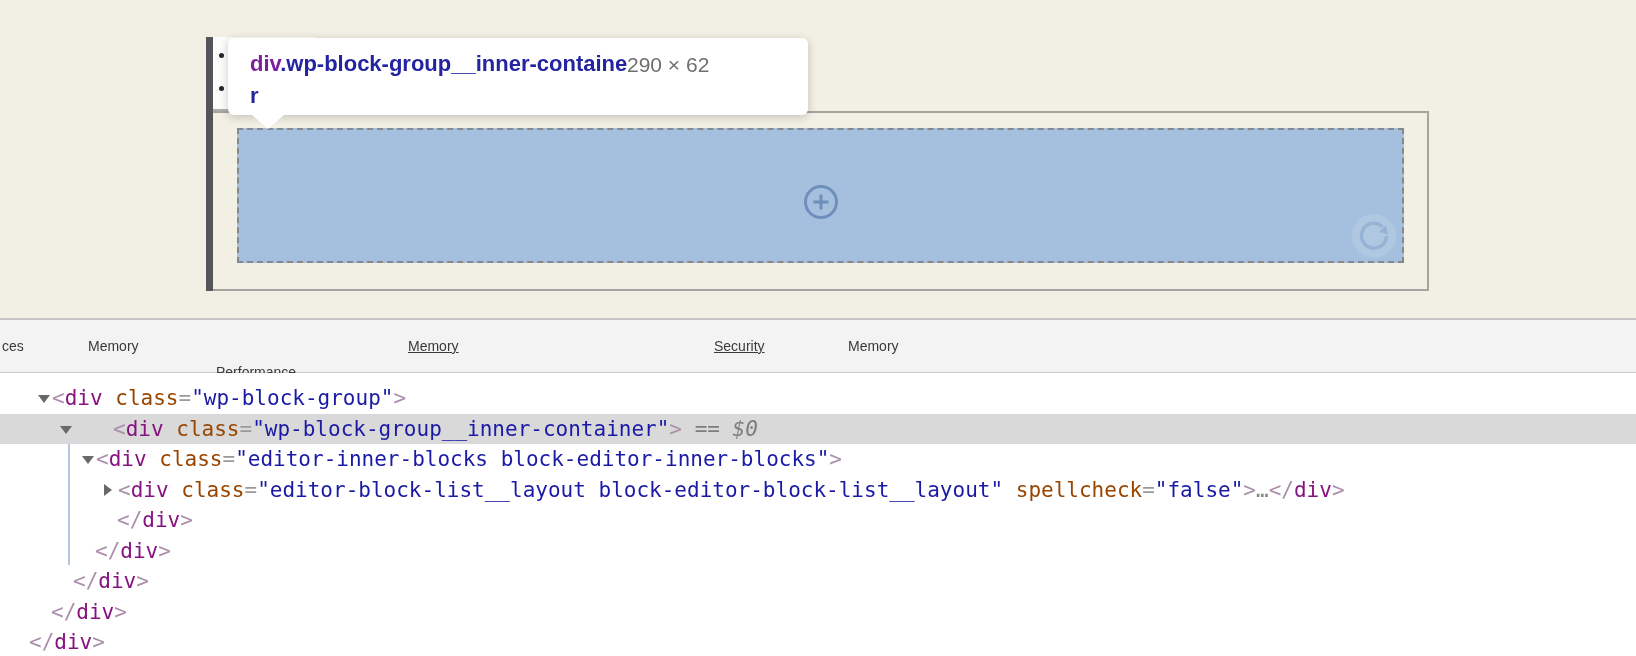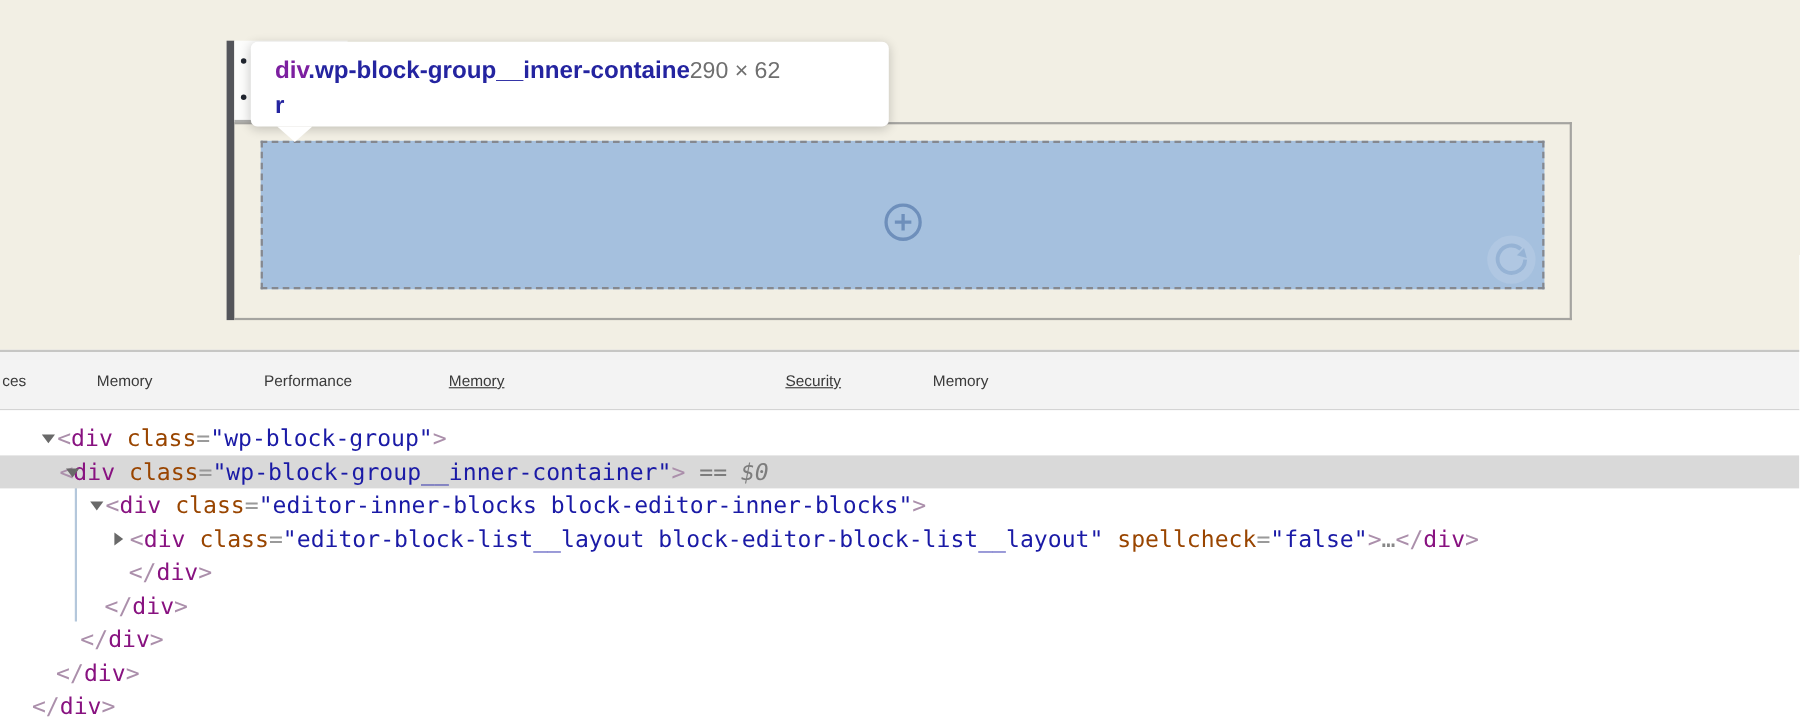--- a/index.html
+++ b/index.html
@@ -68,21 +68,21 @@
   .tabbar {
     position:absolute; left:0; top:318px; width:1636px; height:55px;
     background:#f3f3f3; border-top:2px solid #c6c6c4; border-bottom:1px solid #cccccc;
   }
   .tab {
     position:absolute; top:0; height:52px; line-height:52px;
     font-size:14px; color:#3a3a3a; white-space:nowrap; cursor:default;
   }
   .tab-0 { left:2px; }
   .tab-1 { left:88px; }
-  .tab-2 { left:240px; }
+  .tab-2 { left:216px;margin-top:26px; }
   .tab-3 { left:408px;text-decoration:underline; }
   .tab-4 { left:548px; }
   .tab-5 { left:714px;text-decoration:underline; }
   .tab-6 { left:848px; }
 
   
   .elements-tree {
     position:absolute; left:0; top:373px; width:1636px; height:283px;
     background:#ffffff; overflow:hidden;
     font-family:"DejaVu Sans Mono", monospace; font-size:21px;
@@ -164,21 +164,21 @@
     <span class="tab tab-2">Performance</span>
     <span class="tab tab-3">Memory</span>
     <span class="tab tab-5">Security</span>
     <span class="tab tab-6">Memory</span>
   </div>
 
   <div class="elements-tree">
     <div class="indent-guide"></div>
     <div id="tree-rows">
         <div class="row" style="padding-left: 52px;"><span class="tri tri-down" style="left: 38px;"></span><span class="c-p">&lt;</span><span class="c-t">div</span><span class="c-x"> </span><span class="c-a">class</span><span class="c-e">=</span><span class="c-v">"wp-block-group"</span><span class="c-p">&gt;</span></div>
-        <div class="row hl" style="padding-left: 54px;"><span class="tri tri-down" style="left: 60px;"></span><span class="c-p">&lt;</span><span class="c-t">div</span><span class="c-x"> </span><span class="c-a">class</span><span class="c-e">=</span><span class="c-v">"wp-block-group__inner-container"</span><span class="c-p">&gt;</span><span class="c-m"> == $0</span></div>
+        <div class="row hl" style="padding-left: 113px;"><span class="tri tri-down" style="left: 60px;"></span><span class="c-p">&lt;</span><span class="c-t">div</span><span class="c-x"> </span><span class="c-a">class</span><span class="c-e">=</span><span class="c-v">"wp-block-group__inner-container"</span><span class="c-p">&gt;</span><span class="c-m"> == $0</span></div>
         <div class="row" style="padding-left: 96px;"><span class="tri tri-down" style="left: 82px;"></span><span class="c-p">&lt;</span><span class="c-t">div</span><span class="c-x"> </span><span class="c-a">class</span><span class="c-e">=</span><span class="c-v">"editor-inner-blocks block-editor-inner-blocks"</span><span class="c-p">&gt;</span></div>
         <div class="row" style="padding-left: 118px;"><span class="tri tri-right" style="left: 104px;"></span><span class="c-p">&lt;</span><span class="c-t">div</span><span class="c-x"> </span><span class="c-a">class</span><span class="c-e">=</span><span class="c-v">"editor-block-list__layout block-editor-block-list__layout"</span><span class="c-x"> </span><span class="c-a">spellcheck</span><span class="c-e">=</span><span class="c-v">"false"</span><span class="c-p">&gt;</span><span class="c-d">…</span><span class="c-p">&lt;/</span><span class="c-t">div</span><span class="c-p">&gt;</span></div>
         <div class="row" style="padding-left: 117px;"><span class="c-p">&lt;/</span><span class="c-t">div</span><span class="c-p">&gt;</span></div>
         <div class="row" style="padding-left: 95px;"><span class="c-p">&lt;/</span><span class="c-t">div</span><span class="c-p">&gt;</span></div>
         <div class="row" style="padding-left: 73px;"><span class="c-p">&lt;/</span><span class="c-t">div</span><span class="c-p">&gt;</span></div>
         <div class="row" style="padding-left: 51px;"><span class="c-p">&lt;/</span><span class="c-t">div</span><span class="c-p">&gt;</span></div>
         <div class="row" style="padding-left: 29px;"><span class="c-p">&lt;/</span><span class="c-t">div</span><span class="c-p">&gt;</span></div>
       </div>
   </div>
 

